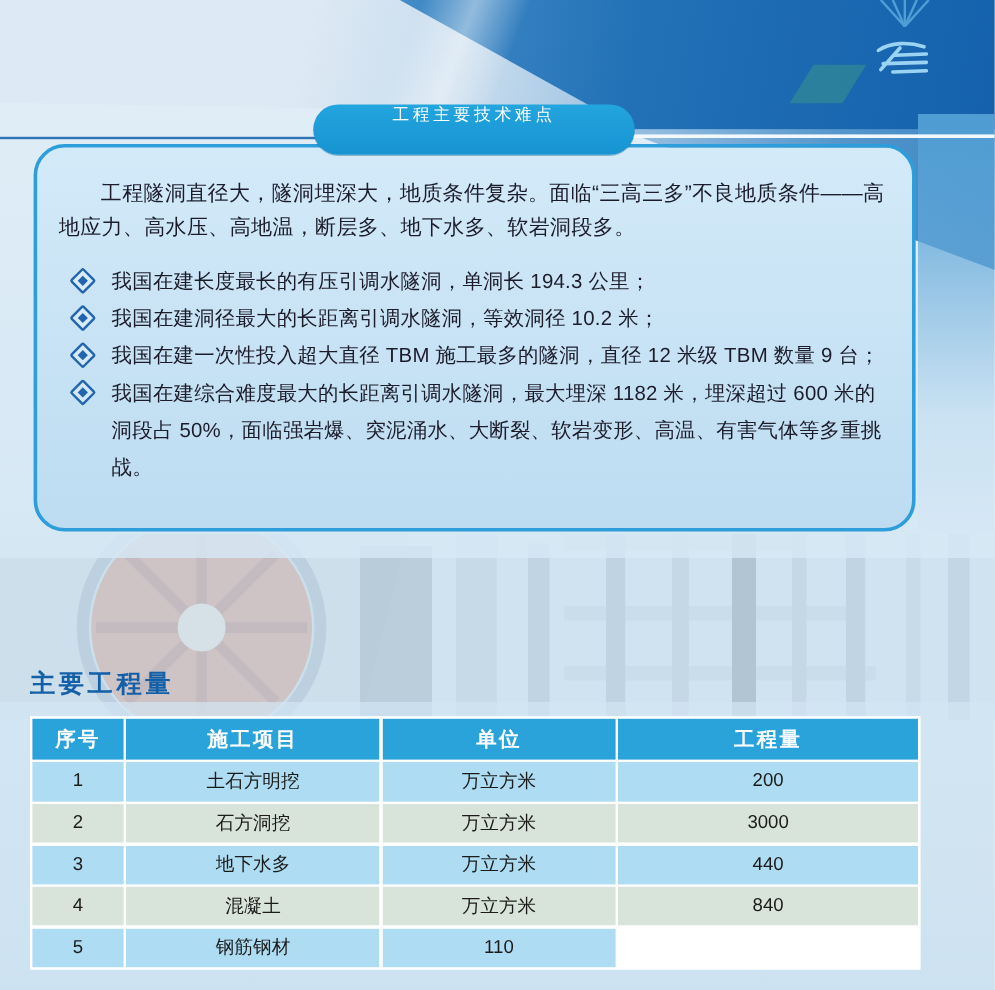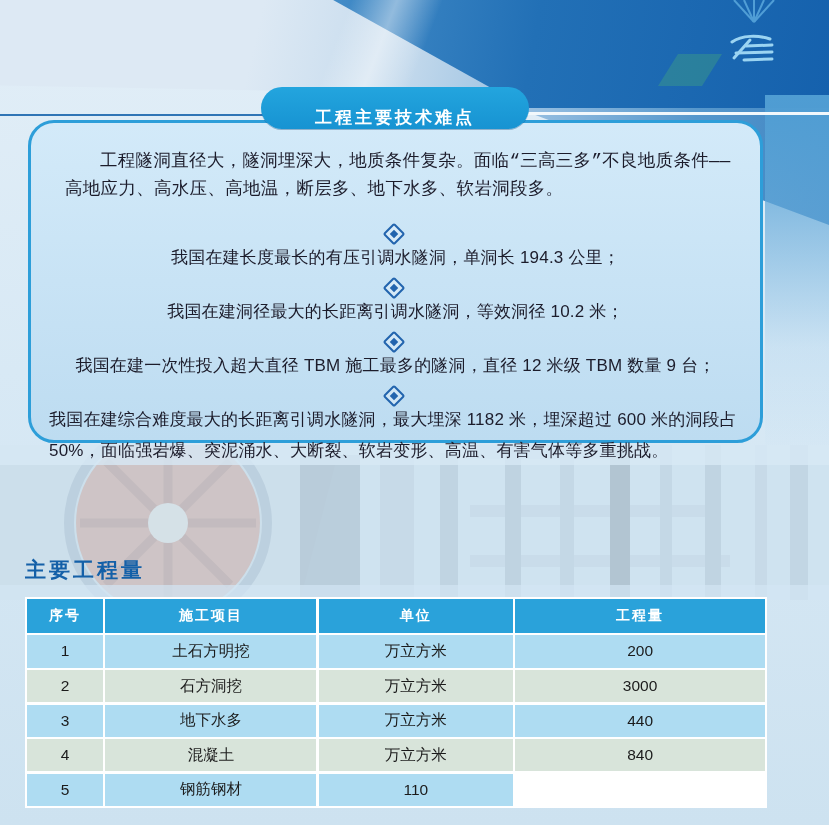--- a/index.html
+++ b/index.html
@@ -34,37 +34,37 @@
   }
   
   .logo-rays{position:absolute;top:0;left:722px;width:64px;height:24px;}
   .logo{position:absolute;top:32px;left:724px;width:56px;height:34px;}
   
   .accent-line-left{position:absolute;top:114px;left:0;width:270px;height:2px;background:#2f74b5;}
   .accent-line-right{position:absolute;top:112px;left:520px;right:0;height:3px;background:#f2f8fc;}
   .badge{
     position:absolute;top:87px;left:261px;width:268px;height:42px;z-index:6;
     background:linear-gradient(180deg,#23a5de 0%,#1793d2 100%);
-    border-radius:23px;display:flex;align-items:flex-end;justify-content:center;
-    color:#ffffff;font-size:17px;font-weight:bold;letter-spacing:3px;
+    border-radius:23px;display:flex;align-items:flex-start;justify-content:center;
+    color:#ffffff;font-size:14px;font-weight:normal;letter-spacing:3px;
     box-shadow:0 1px 0 rgba(10,70,120,.35);
   }
   
   .diff-box{
     position:absolute;top:120px;left:28px;width:735px;height:323px;z-index:2;
     box-sizing:border-box;border:3px solid #2d9ed9;border-radius:26px;
     background:linear-gradient(180deg,#d3eaf9 0%,#bddcf1 100%);
     padding:24px 18px 0 18px;
   }
   .diff-intro{
     font-size:17.5px;line-height:28px;color:#1c1c2b;text-indent:2em;
-    margin:0 0 14px 16px;letter-spacing:.3px;font-family:Liberation Mono, monospace;
+    margin:0 0 14px 0;letter-spacing:.3px;
   }
   .bullets{margin-top:16px;}
-  .bullet{display:flex;align-items:center;min-height:31px;flex-direction:column;}
+  .bullet{display:flex;align-items:flex-start;min-height:31px;}
   .diamond{
     flex:0 0 auto;width:12px;height:12px;margin:7px 16px 0 12px;
     transform:rotate(45deg);border:2px solid #2264ae;border-radius:2px;
     display:flex;align-items:center;justify-content:center;background:rgba(255,255,255,.25);
   }
   .diamond-core{width:6px;height:6px;background:#2264ae;}
   .bullet-text{font-size:17px;line-height:31px;color:#1c1c2b;letter-spacing:.2px;}
   
   .photo{position:absolute;top:445px;left:0;width:829px;height:155px;z-index:1;}
   
@@ -72,21 +72,21 @@
     position:absolute;top:556px;left:25px;width:742px;z-index:3;
     font-size:21px;font-weight:bold;color:#1460a8;letter-spacing:3px;
   }
   .qtable{
     position:absolute;top:597px;left:25px;width:742px;z-index:3;
     display:grid;grid-template-columns:76px 211px 194px 1fr;
     grid-template-rows:34px repeat(5,32.2px);
     gap:2.4px;background:#ffffff;border:2px solid #ffffff;box-sizing:border-box;
   }
   .qcell{display:flex;align-items:center;justify-content:center;}
-  .qhead{background:#2aa2da;color:#ffffff;font-size:14px;font-weight:bold;letter-spacing:2px;}
+  .qhead{background:#2aa2da;color:#ffffff;font-size:17px;font-weight:bold;letter-spacing:2px;}
   .qrow-blue{background:#aedcf2;color:#1b1b1b;font-size:15.5px;}
   .qrow-green{background:#d8e4da;color:#1b1b1b;font-size:15.5px;}
 </style>
 </head>
 <body>
 
 <div class="page">
 
   <div class="bg-top-mid"></div>
   <div class="bg-top-dark"></div>

